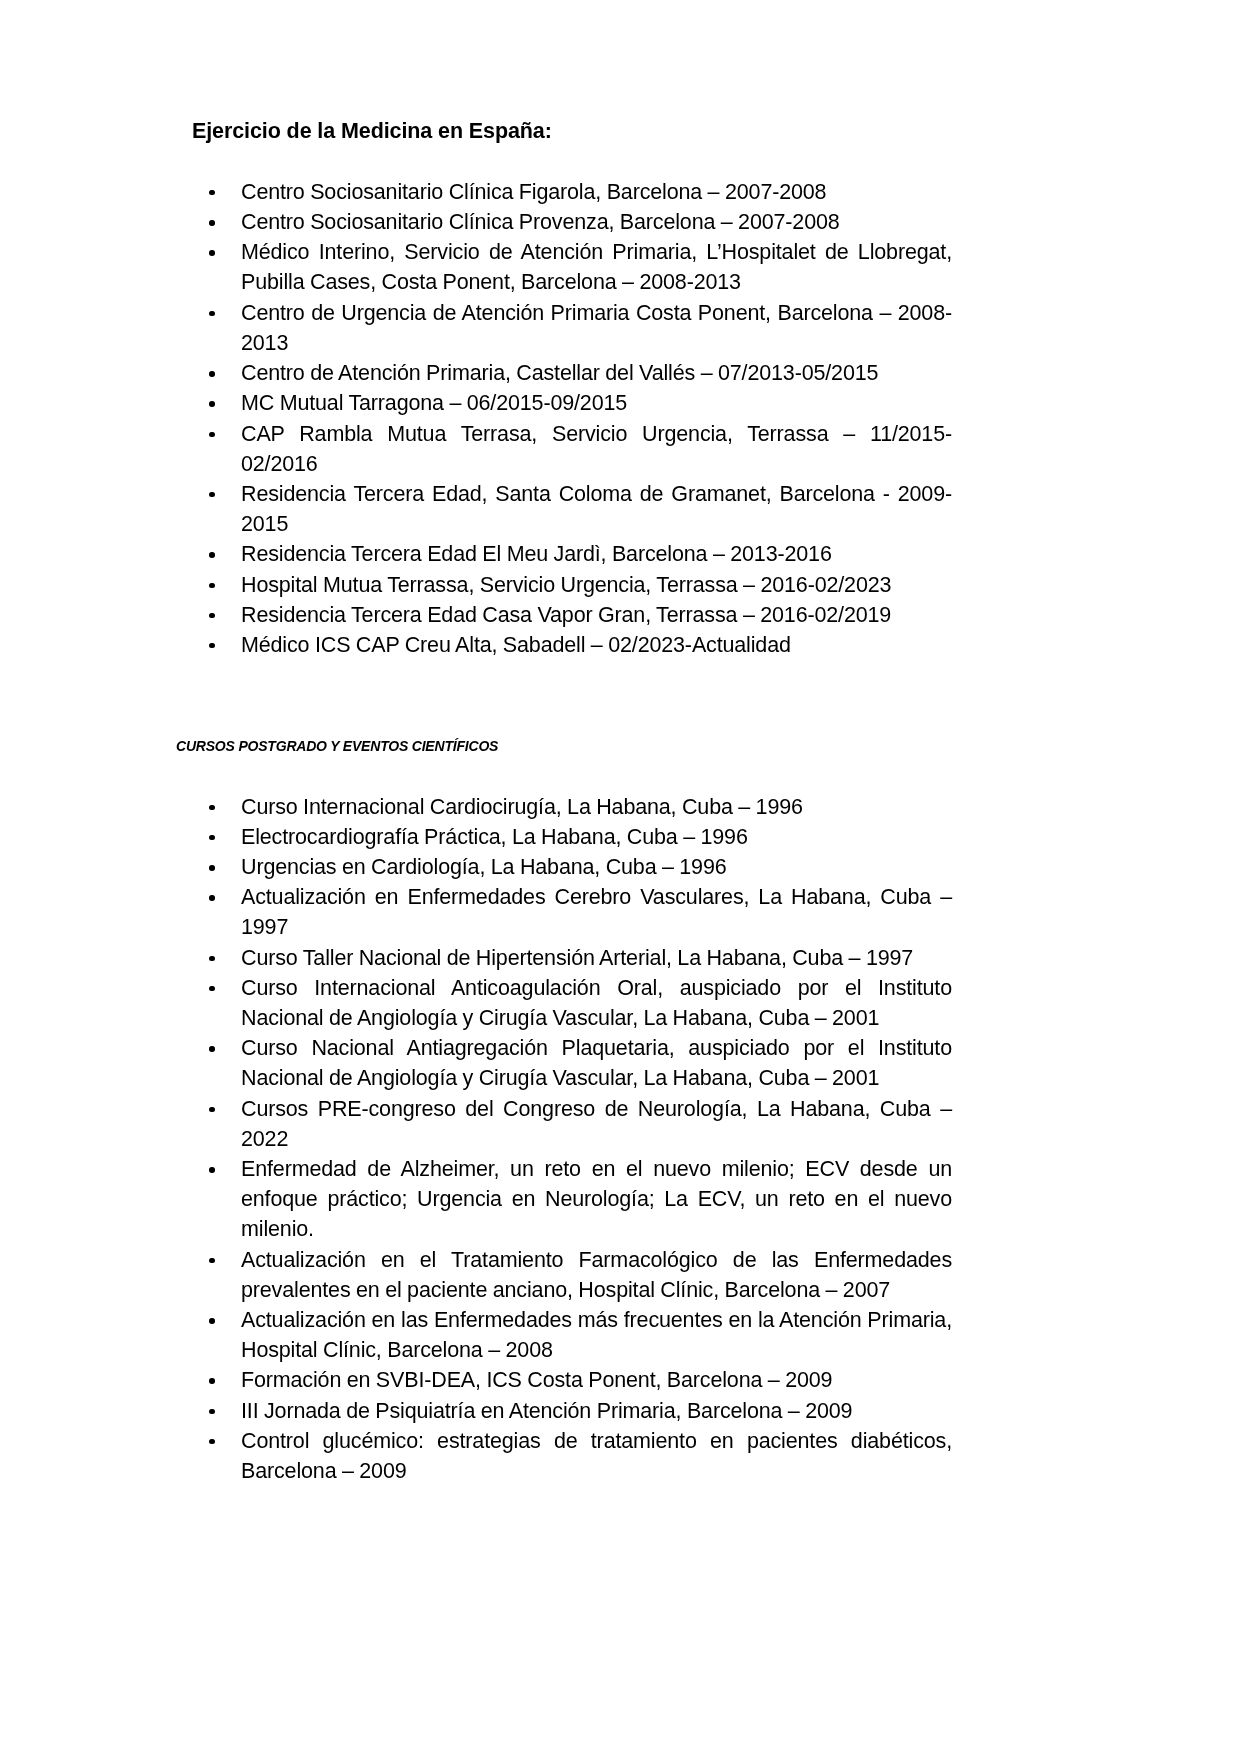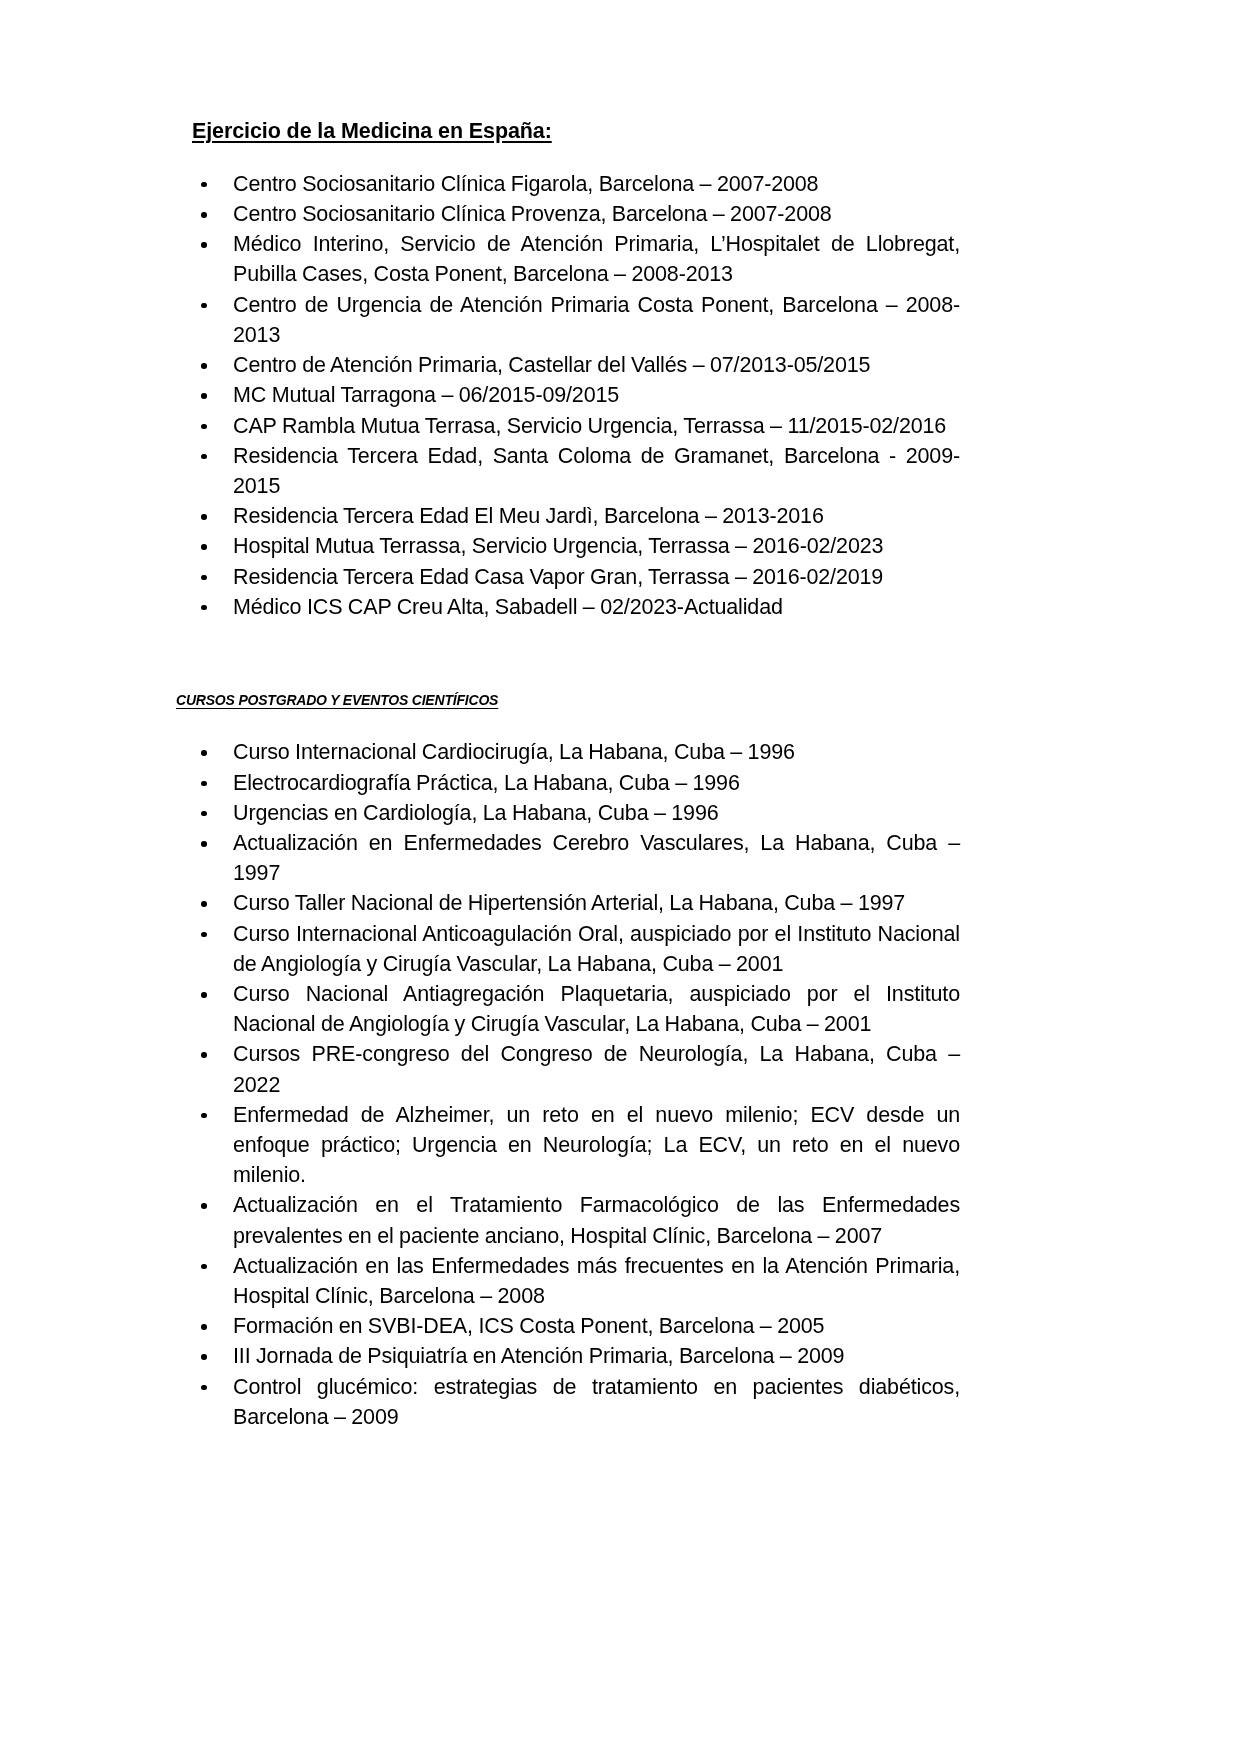--- a/index.html
+++ b/index.html
@@ -24,21 +24,20 @@
     left: 190px;
     top: 118px;
     width: 770px;
   }
 
   .section { }
 
   .heading {
     font-size: 21.5px;
     font-weight: bold;
-    text-decoration: underline;
     text-underline-offset: 3px;
     letter-spacing: -0.1px;
     line-height: 1.25;
     white-space: nowrap;
   }
   .heading-1 {
     margin-left: 2px;
   }
   .heading-2 {
     font-style: italic;
@@ -46,21 +45,21 @@
     font-size: 14px;
     letter-spacing: -0.2px;
   }
 
   .gap-after-h1 { height: 24px; }
   .gap-after-h2 { height: 28px; }
   .gap-between-sections { height: 70px; }
 
   ul.bullets {
     list-style: none;
-    margin: 0;
+    margin: 8px;
     padding: 0;
     font-size: 21.5px;
     line-height: 1.405;
     text-align: justify;
     letter-spacing: -0.15px;
     word-spacing: -0.3px;
   }
   ul.bullets > li {
     position: relative;
     padding-left: 43px;
@@ -165,21 +164,21 @@
         <li>
             <span>Enfermedad de Alzheimer, un reto en el nuevo milenio; ECV desde un enfoque práctico; Urgencia en Neurología; La ECV, un reto en el nuevo milenio.</span>
           </li>
         <li>
             <span>Actualización en el Tratamiento Farmacológico de las Enfermedades prevalentes en el paciente anciano, Hospital Clínic, Barcelona – 2007</span>
           </li>
         <li>
             <span>Actualización en las Enfermedades más frecuentes en la Atención Primaria, Hospital Clínic, Barcelona – 2008</span>
           </li>
         <li>
-            <span>Formación en SVBI-DEA, ICS Costa Ponent, Barcelona – 2005</span>
+            <span>Formación en SVBI-DEA, ICS Costa Ponent, Barcelona – 2009</span>
           </li>
         <li>
             <span>III Jornada de Psiquiatría en Atención Primaria, Barcelona – 2009</span>
           </li>
         <li>
             <span>Control glucémico: estrategias de tratamiento en pacientes diabéticos, Barcelona – 2009</span>
           </li>
       </ul>
     </div>
 

